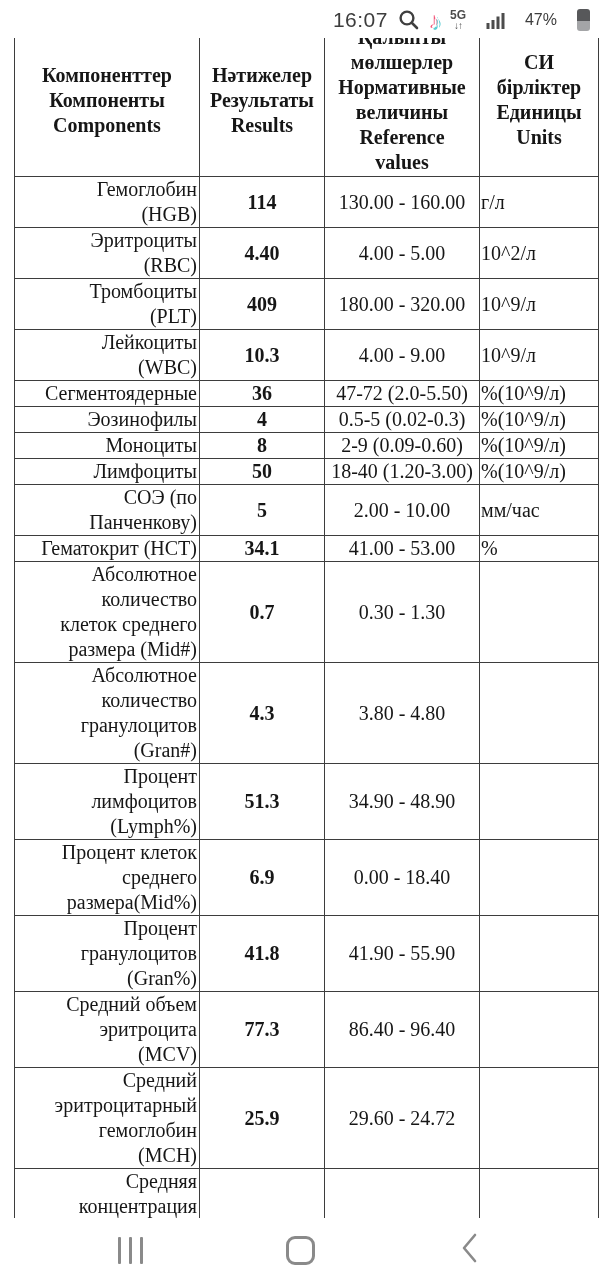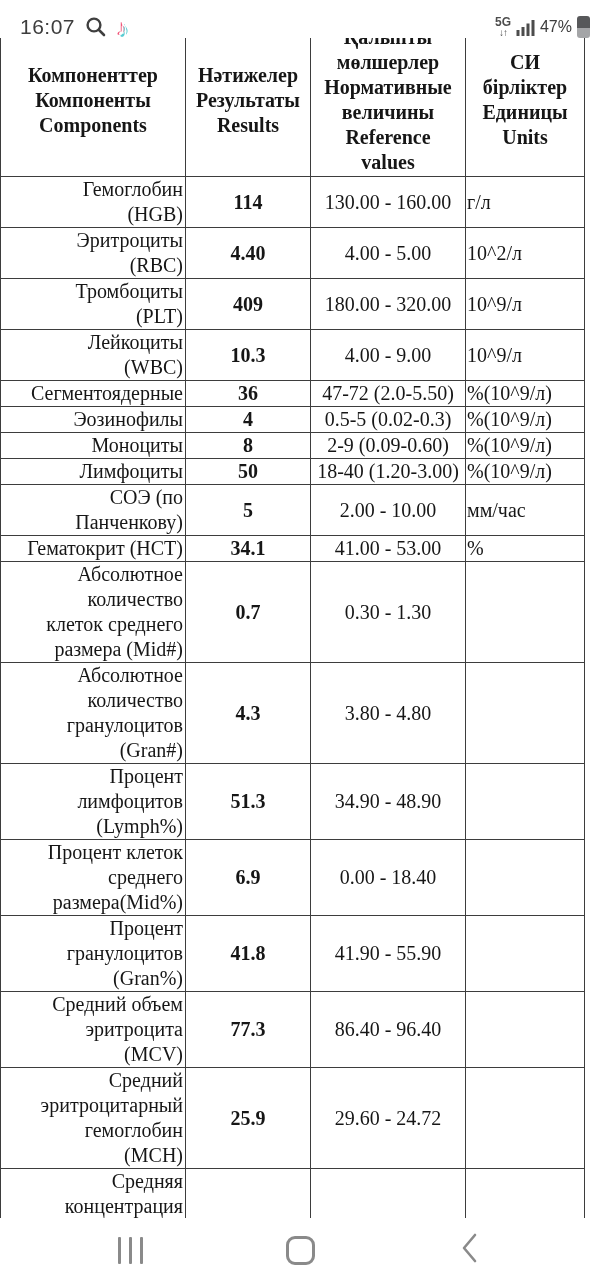--- a/index.html
+++ b/index.html
@@ -7,28 +7,28 @@
   body {
     position:relative;
     background:#ffffff;
     font-family:"Liberation Serif","DejaVu Serif",serif;
     color:#161616;
     overflow:hidden;
   }
 
   
   .status-bar {
-    position:absolute; top:8px; left:0; width:600px; height:38px;
-    display:flex; align-items:center; justify-content:space-between;
+    position:absolute; top:1px; left:0; width:600px; height:38px;
+    display:flex; align-items:center; justify-content:flex-end;
     padding:0 10px 0 20px;
     font-family:"Liberation Sans","DejaVu Sans",sans-serif;
     background:#ffffff;
   }
   .sb-left { display:flex; align-items:center; gap:10px; }
-  .sb-right { display:flex; align-items:center; gap:5px; }
+  .sb-right { display:flex; align-items:center; gap:20px; }
   .sb-time { font-size:21px; color:#3d3d3d; letter-spacing:.5px; }
   .icon-wrap { display:inline-flex; align-items:center; justify-content:center; }
   .tiktok { position:relative; width:20px; height:26px; }
   .tiktok span { position:absolute; top:0; left:0; font-size:23px; line-height:26px; }
   .tt-red  { color:#f2567a; transform:translate(-1.5px,0); }
   .tt-teal { color:#59ccd2; transform:translate(1.5px,1.5px); }
   .tt-top  { color:#ffffff; }
   .net5g { display:flex; flex-direction:column; align-items:center; color:#4c4c4c; }
   .net5g .g5 { font-size:12px; font-weight:bold; line-height:11px; }
   .net5g .arr { font-size:10px; line-height:10px; letter-spacing:-1px; }
@@ -40,21 +40,21 @@
 
   
   .doc-viewport {
     position:absolute; top:38px; left:0; width:600px; height:1180px;
     overflow:hidden; background:#ffffff;
   }
   table.results {
     border-collapse:collapse;
     table-layout:fixed;
     width:584px;
-    margin-left:0;
+    margin-left:14px;
     margin-top:-15px;
   }
   col.c1 { width:185px; } col.c2 { width:125px; }
   col.c3 { width:155px; } col.c4 { width:119px; }
   th, td {
     border:1px solid #3d3d3d;
     font-size:20px;
     line-height:25px;
     vertical-align:middle;
     overflow:visible;

